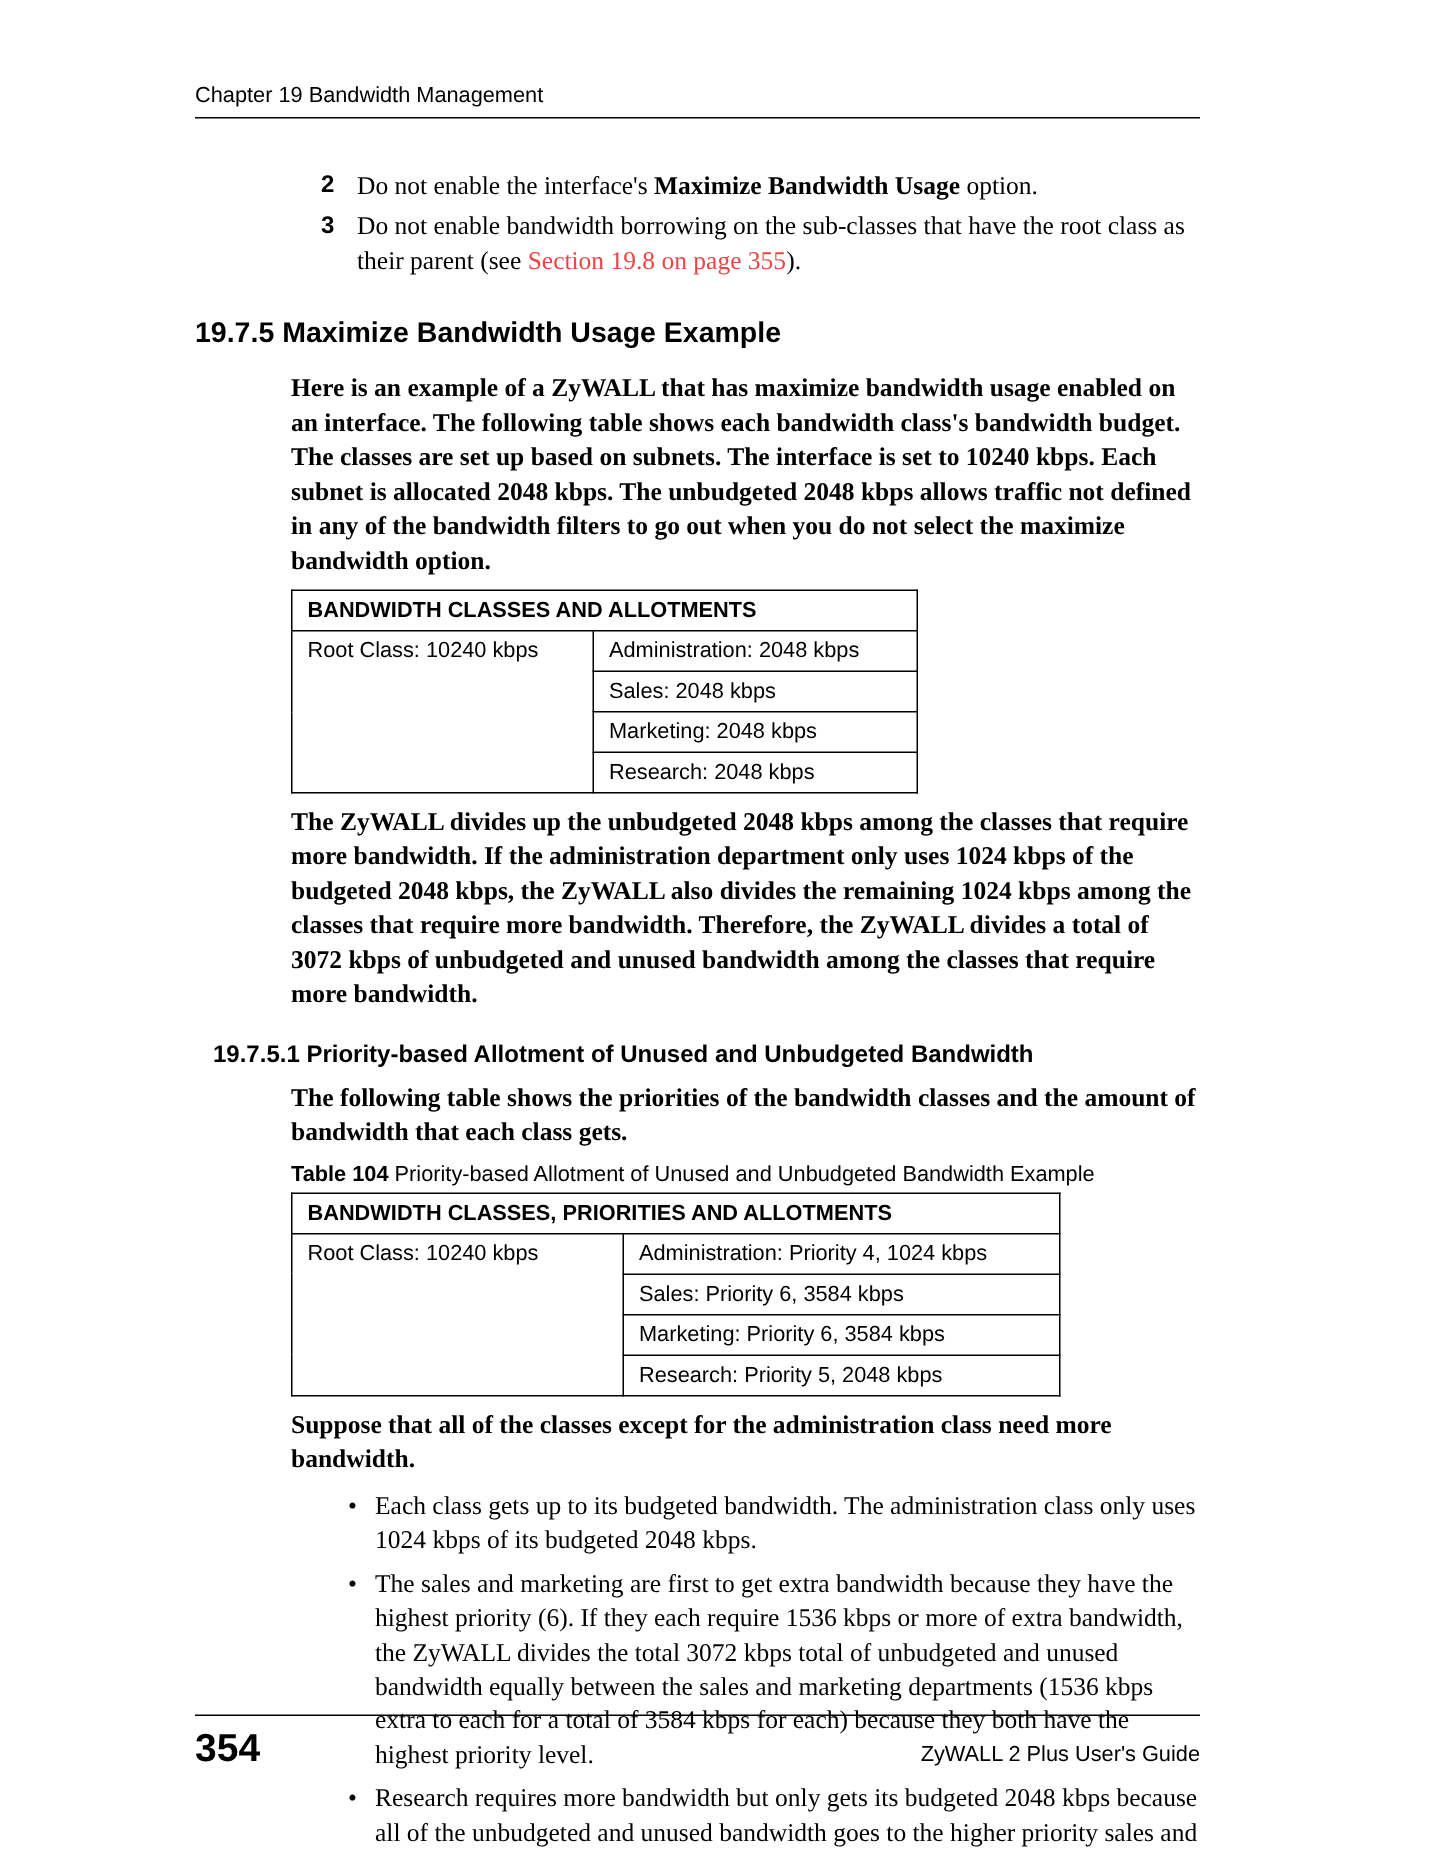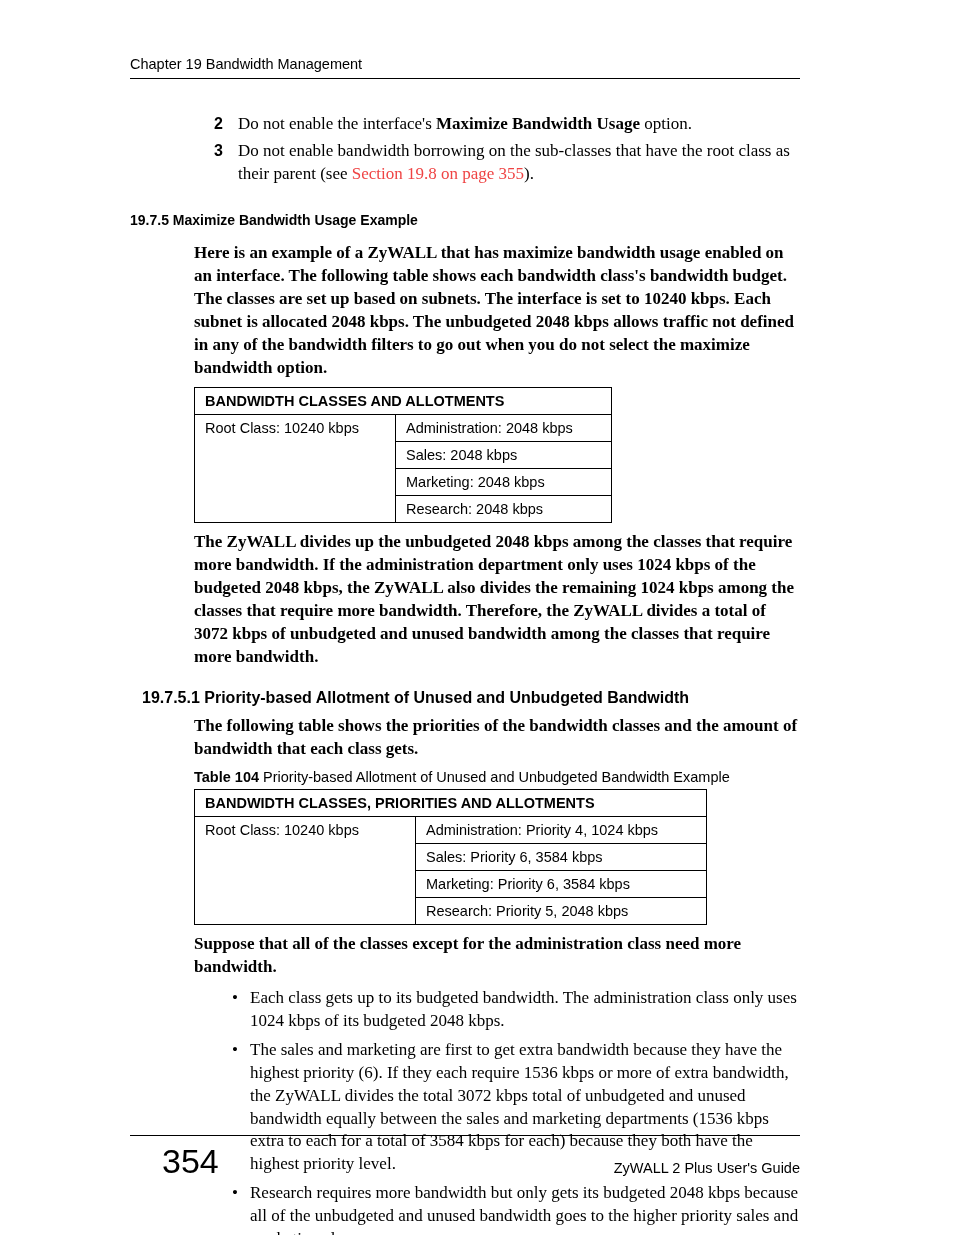--- a/index.html
+++ b/index.html
@@ -47,21 +47,21 @@
     top: 0;
     font-family: Arial, Helvetica, sans-serif;
     font-weight: bold;
     font-size: 16px;
   }
   .bold-inline { font-weight: bold; }
   .link { color: #ef4444; }
   h2.sect {
     font-family: Arial, Helvetica, sans-serif;
     font-weight: bold;
-    font-size: 14px;
+    font-size: 19px;
     margin: 14px 0 14px 0;
   }
   .body-p {
     font-size: 17px;
     line-height: 1.35;
     margin: 0 0 8px 0;
     padding-left: 64px;
     font-weight: bold;
   }
   .tbl-caption {
@@ -121,23 +121,22 @@
     border-top: 1.5px solid #000;
     margin: 0 0 6px 0;
   }
   .foot-row {
     display: flex;
     justify-content: space-between;
     align-items: baseline;
   }
   .page-num {
     font-family: Arial, Helvetica, sans-serif;
-    font-weight: normal;
-    font-size: 34px;
-    margin-left: 32px;
+    font-weight: bold;
+    font-size: 26px;
   }
   .guide-name {
     font-family: Arial, Helvetica, sans-serif;
     font-size: 14.5px;
   }
 </style>
 </head>
 <body>
 
 <div class="page">

